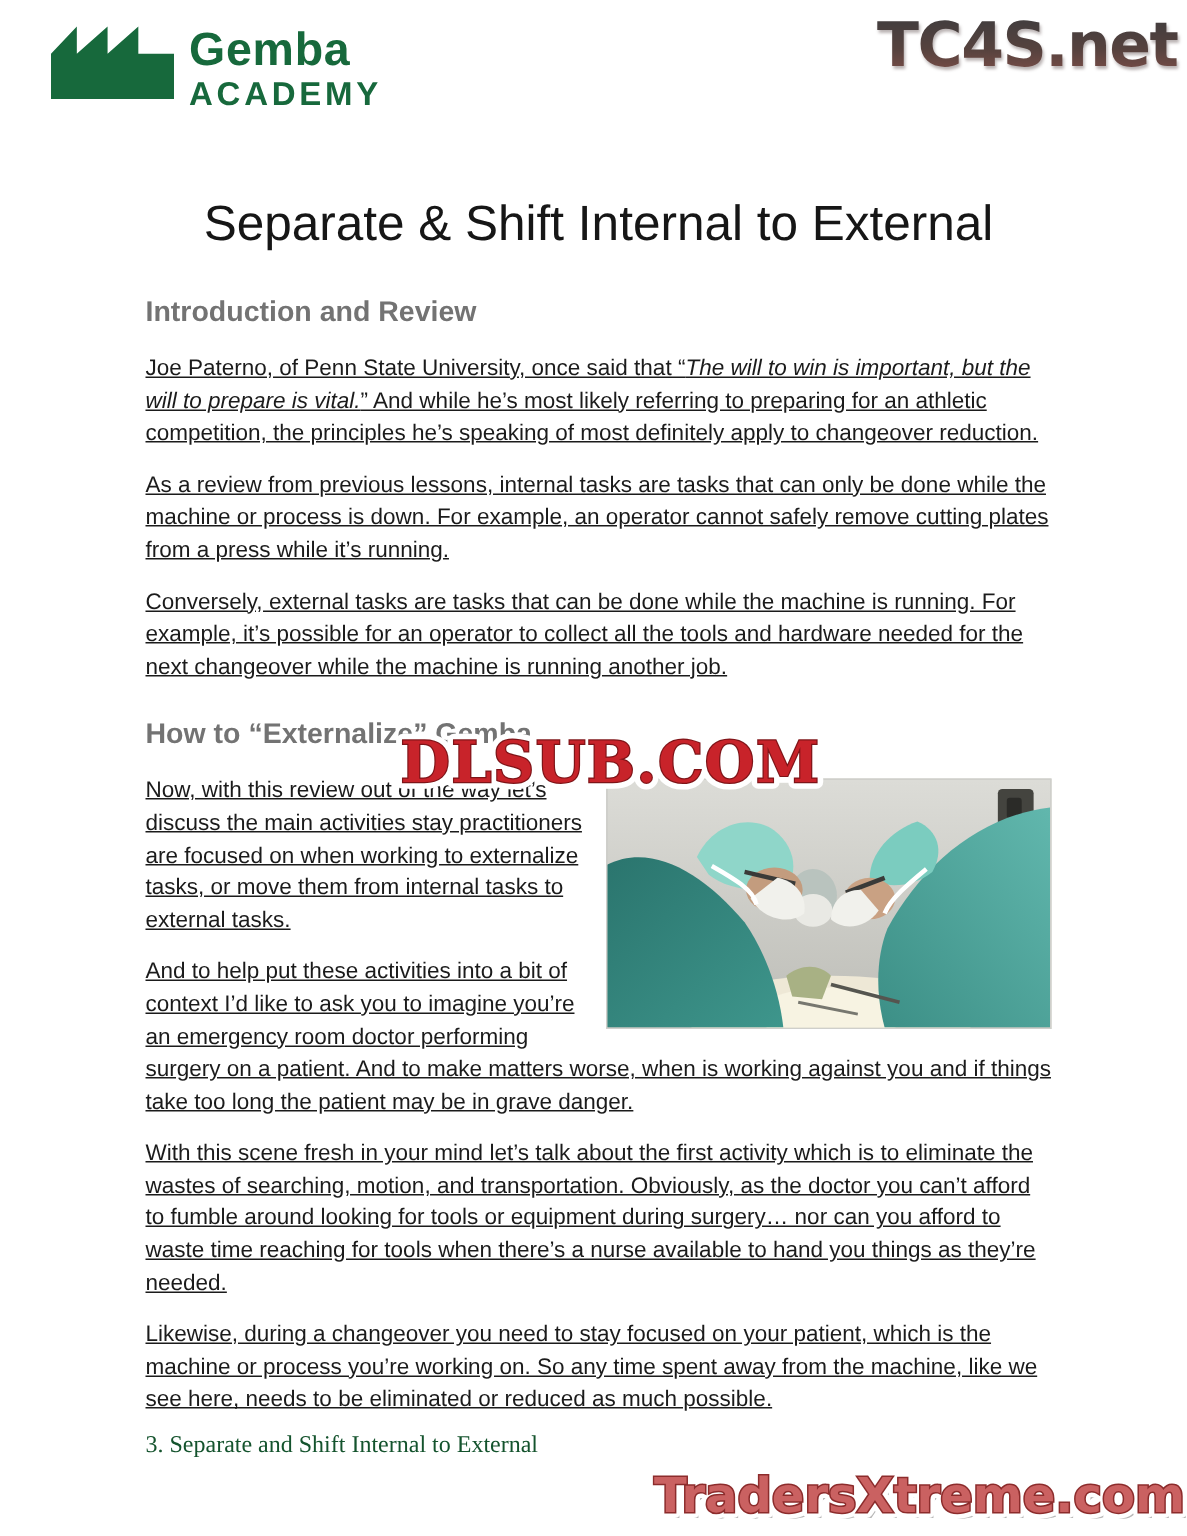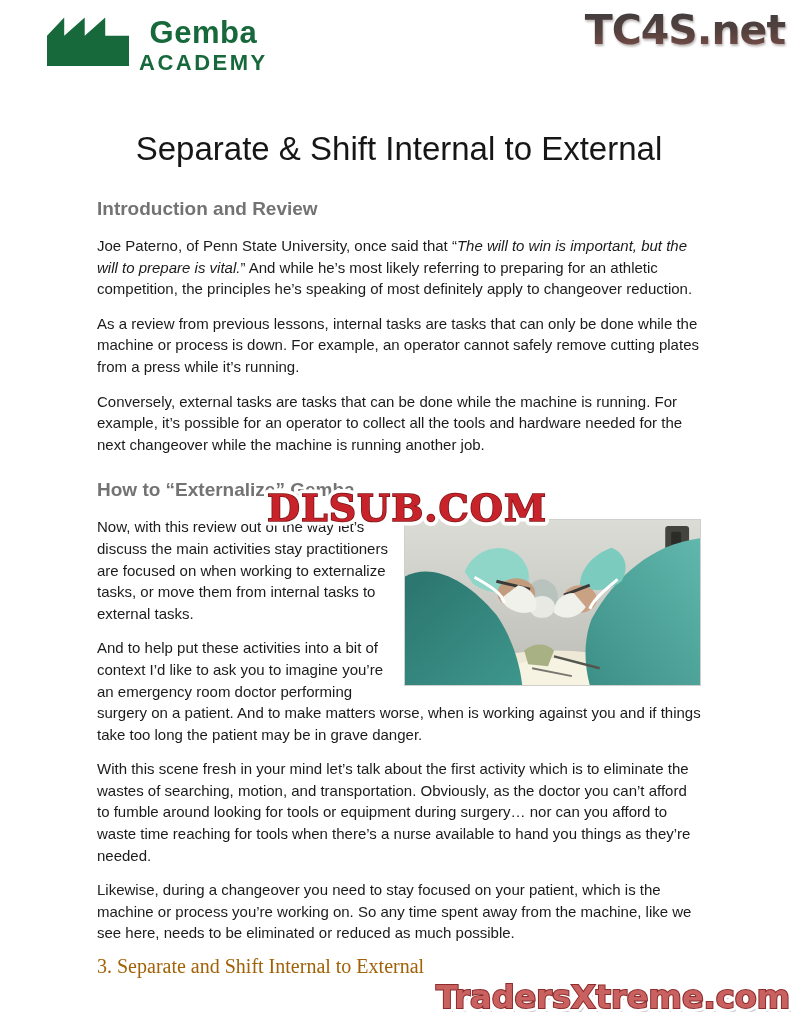--- a/index.html
+++ b/index.html
@@ -3,41 +3,41 @@
 <meta charset="utf-8">
 <style>
   html,body { margin:0; padding:0; background:#fff; }
   .page {
     position:relative; width:791px; height:1024px; margin:0 auto;
     background:#ffffff; overflow:hidden;
     font-family:"Liberation Sans", sans-serif; color:#1b1b1b;
   }
 
   
-  .logo { position:absolute; left:47px; top:11px; display:flex; align-items:flex-start;text-align:center; }
+  .logo { position:absolute; left:34px; top:11px; display:flex; align-items:flex-start; }
   .logo-icon {
     width:82px; height:55px; background:#17693c; margin-right:10px;
     clip-path:polygon(0 100%, 0 45%, 21% 12%, 21% 45%, 46% 12%, 46% 45%, 71% 12%, 71% 45%, 100% 45%, 100% 100%);
   }
   .logo-text { display:flex; flex-direction:column; line-height:1; padding-top:6px; }
   .logo-name { font-size:31px; font-weight:bold; color:#17693c; letter-spacing:.5px; }
   .logo-sub  { font-size:22px; font-weight:bold; color:#17693c; letter-spacing:2.5px; margin-top:4px; }
 
   .wm-top { position:absolute; top:2px; right:2px; width:222px; height:54px; }
   .wm-top text { font-family:"DejaVu Sans", sans-serif; font-weight:bold; font-size:41px; letter-spacing:-1px; }
   .wm-top .main { filter:drop-shadow(1px 2px 1px rgba(60,40,40,.35)); }
 
   
   .content { position:absolute; left:97px; top:116px; width:604px; }
   h1 {
     font-weight:normal; font-size:33px; color:#161616; text-align:center;
     margin:14px 0 30px 0; letter-spacing:0;
   }
   h2 { color:#737373; font-size:19px; font-weight:bold; margin:24px 0 15px 0; }
-  p  { margin:0 0 13px 0; font-size:15px; line-height:21.6px; color:#1b1b1b; }
+  p  { margin:0 0 13px 0; font-size:15px; line-height:21.6px; color:#1b1b1b;text-decoration:underline; }
   p em { font-style:italic; }
 
   .with-image::after { content:""; display:block; clear:both; }
   .figure {
     float:right; width:297px; height:167px; margin:3px 0 10px 14px;
     border:1px solid #cfcfcb; box-sizing:border-box; background:#c9c9c4;
   }
   .figure svg { display:block; width:100%; height:100%; }
 
   
@@ -49,21 +49,21 @@
 
   .wm-bottom { position:absolute; right:0px; top:974px; width:356px; height:48px; pointer-events:none; }
   .wm-bottom text { font-family:"DejaVu Sans", sans-serif; font-weight:bold; font-size:32px; letter-spacing:0; }
   .wm-bottom .shadow { fill:#ababab; opacity:.85; }
   .wm-bottom .outline { fill:#ffffff; stroke:#ffffff; stroke-width:8px; stroke-linejoin:round; }
   .wm-bottom .main { fill:#ca6161; stroke:#8c2c2c; stroke-width:2px; paint-order:stroke; }
 
   
   .footer {
     position:absolute; left:97px; top:955px;
-    font-family:"Liberation Serif", serif; font-size:20px; color:#a16207;
+    font-family:"Liberation Serif", serif; font-size:16px; color:#14532d;
   }
 </style>
 </head>
 <body>
 
 <div class="page">
 
   <div class="logo">
     <div class="logo-icon"></div>
     <div class="logo-text">

